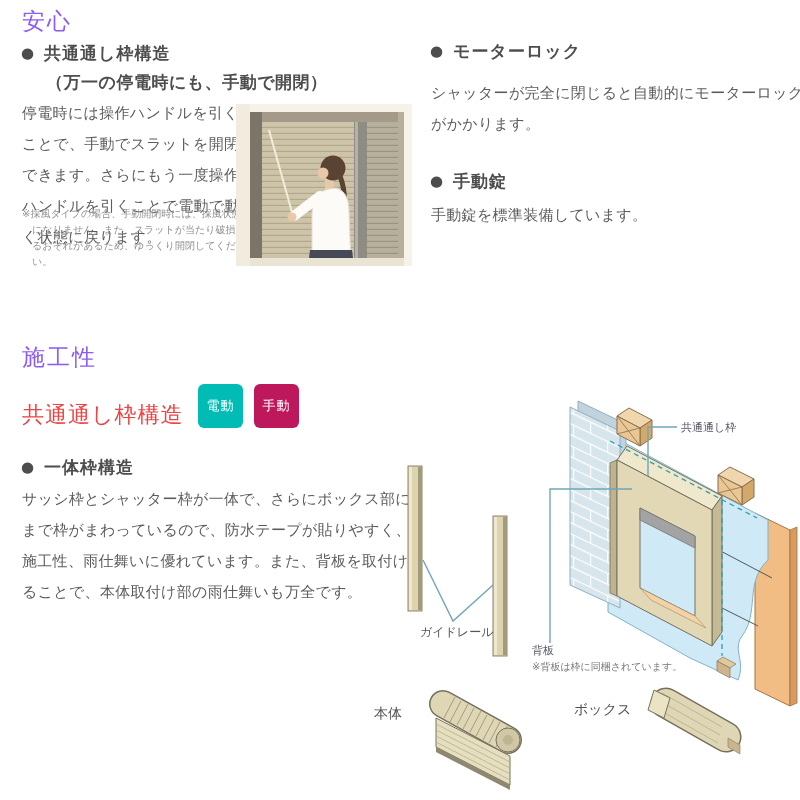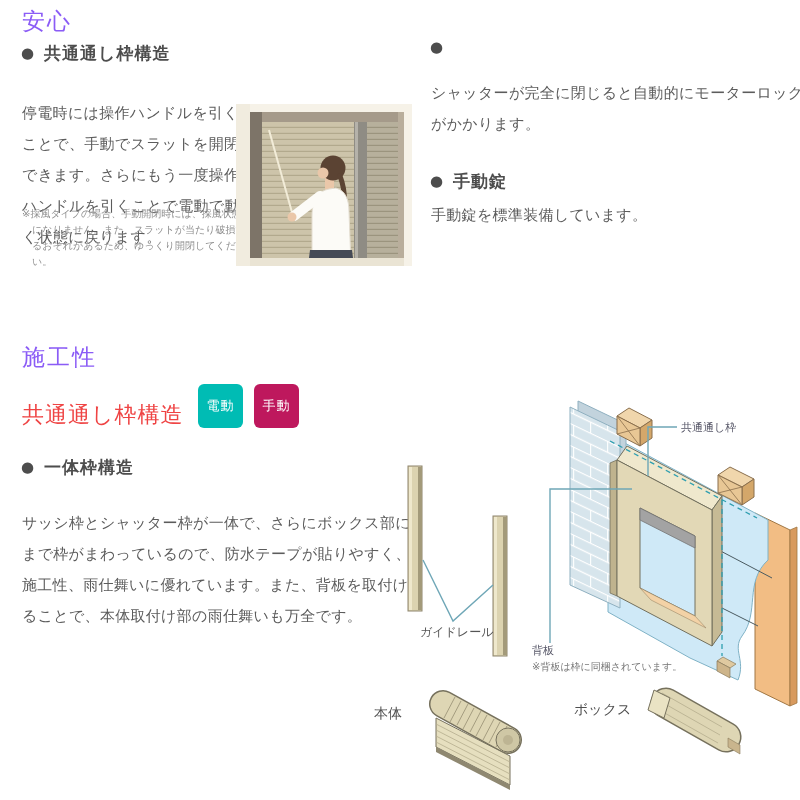--- a/index.html
+++ b/index.html
@@ -23,20 +23,21 @@
 
 <div class="page">
 
   <h2 class="abs sec-title" style="left:22px; top:6px;">安心</h2>
 
   <div class="abs" style="left:21px; top:42px;">
     <div class="feat-head">
       <span class="bullet">●</span>
       <span>共通通し枠構造</span>
     </div>
+    <div class="feat-sub">（万一の停電時にも、手動で開閉）</div>
   </div>
   <p class="abs body-txt" style="left:22px; top:98px; width:232px;">停電時には操作ハンドルを引くことで、手動でスラットを開閉できます。さらにもう一度操作ハンドルを引くことで電動で動く状態に戻ります。</p>
   <div class="abs note-txt" style="left:22px; top:206px; width:230px;">
     <div class="note-item">※採風タイプの場合、手動開閉時には、採風状態になりません。また、スラットが当たり破損するおそれがあるため、ゆっくり開閉してください。</div>
   </div>
 
   <svg class="abs" style="left:236px; top:104px;" width="176" height="162" viewBox="0 0 176 162">
     <defs>
       <pattern id="slatsL" width="8" height="6" patternUnits="userSpaceOnUse">
         <rect width="8" height="6" fill="#cdc4aa"></rect>
@@ -68,40 +69,41 @@
       <polygon points="74,146 116,146 118,162 72,162" fill="#454a56"></polygon>
     </g>
     <rect x="0" y="0" width="176" height="8" fill="#f6f2e8"></rect>
     <rect x="0" y="154" width="176" height="8" fill="#eae4d4"></rect>
     <rect x="168" y="0" width="8" height="162" fill="#f6f2e8"></rect>
     <rect x="0" y="0" width="14" height="162" fill="#f1ecdf"></rect>
   </svg>
 
   <div class="abs feat-head" style="left:430px; top:40px;">
     <span class="bullet">●</span>
+    <span>モーターロック</span>
   </div>
   <p class="abs body-txt" style="left:431px; top:78px; width:378px;">シャッターが完全に閉じると自動的にモーターロックがかかります。</p>
 
   <div class="abs feat-head" style="left:430px; top:170px;">
     <span class="bullet">●</span>
     <span>手動錠</span>
   </div>
   <p class="abs body-txt" style="left:431px; top:200px; width:380px;">手動錠を標準装備しています。</p>
 
   <h2 class="abs sec-title" style="left:22px; top:342px;">施工性</h2>
   <h3 class="abs" style="left:22px; top:400px; font-size:22px; font-weight:500; color:#ef4444; letter-spacing:1px;">共通通し枠構造</h3>
 
   <div class="abs badge" style="left: 198px; top: 384px; background: rgb(0, 188, 180);">電動</div>
   <div class="abs badge" style="left: 254px; top: 384px; background: #be185d;">手動</div>
 
   <div class="abs feat-head" style="left:21px; top:456px;">
     <span class="bullet">●</span>
     <span>一体枠構造</span>
   </div>
-  <p class="abs body-txt" style="left:22px; top:484px; width:402px;margin-top:24px;">サッシ枠とシャッター枠が一体で、さらにボックス部にまで枠がまわっているので、防水テープが貼りやすく、施工性、雨仕舞いに優れています。また、背板を取付けることで、本体取付け部の雨仕舞いも万全です。</p>
+  <p class="abs body-txt" style="left:22px; top:484px; width:402px;">サッシ枠とシャッター枠が一体で、さらにボックス部にまで枠がまわっているので、防水テープが貼りやすく、施工性、雨仕舞いに優れています。また、背板を取付けることで、本体取付け部の雨仕舞いも万全です。</p>
 
   <svg class="abs" style="left:360px; top:388px;" width="440" height="412" viewBox="0 0 440 412">
     <defs>
       <pattern id="brickp" width="34" height="22" patternUnits="userSpaceOnUse" patternTransform="matrix(1,0.48,0,1,0,0)">
         <rect width="34" height="22" fill="#d7e5ec"></rect>
         <line x1="0" y1="0.5" x2="34" y2="0.5" stroke="#ffffff" stroke-width="1.3"></line>
         <line x1="0" y1="11.5" x2="34" y2="11.5" stroke="#ffffff" stroke-width="1.3"></line>
         <line x1="9.5" y1="0" x2="9.5" y2="11" stroke="#ffffff" stroke-width="1.1"></line>
         <line x1="26.5" y1="11" x2="26.5" y2="22" stroke="#ffffff" stroke-width="1.1"></line>
       </pattern>

